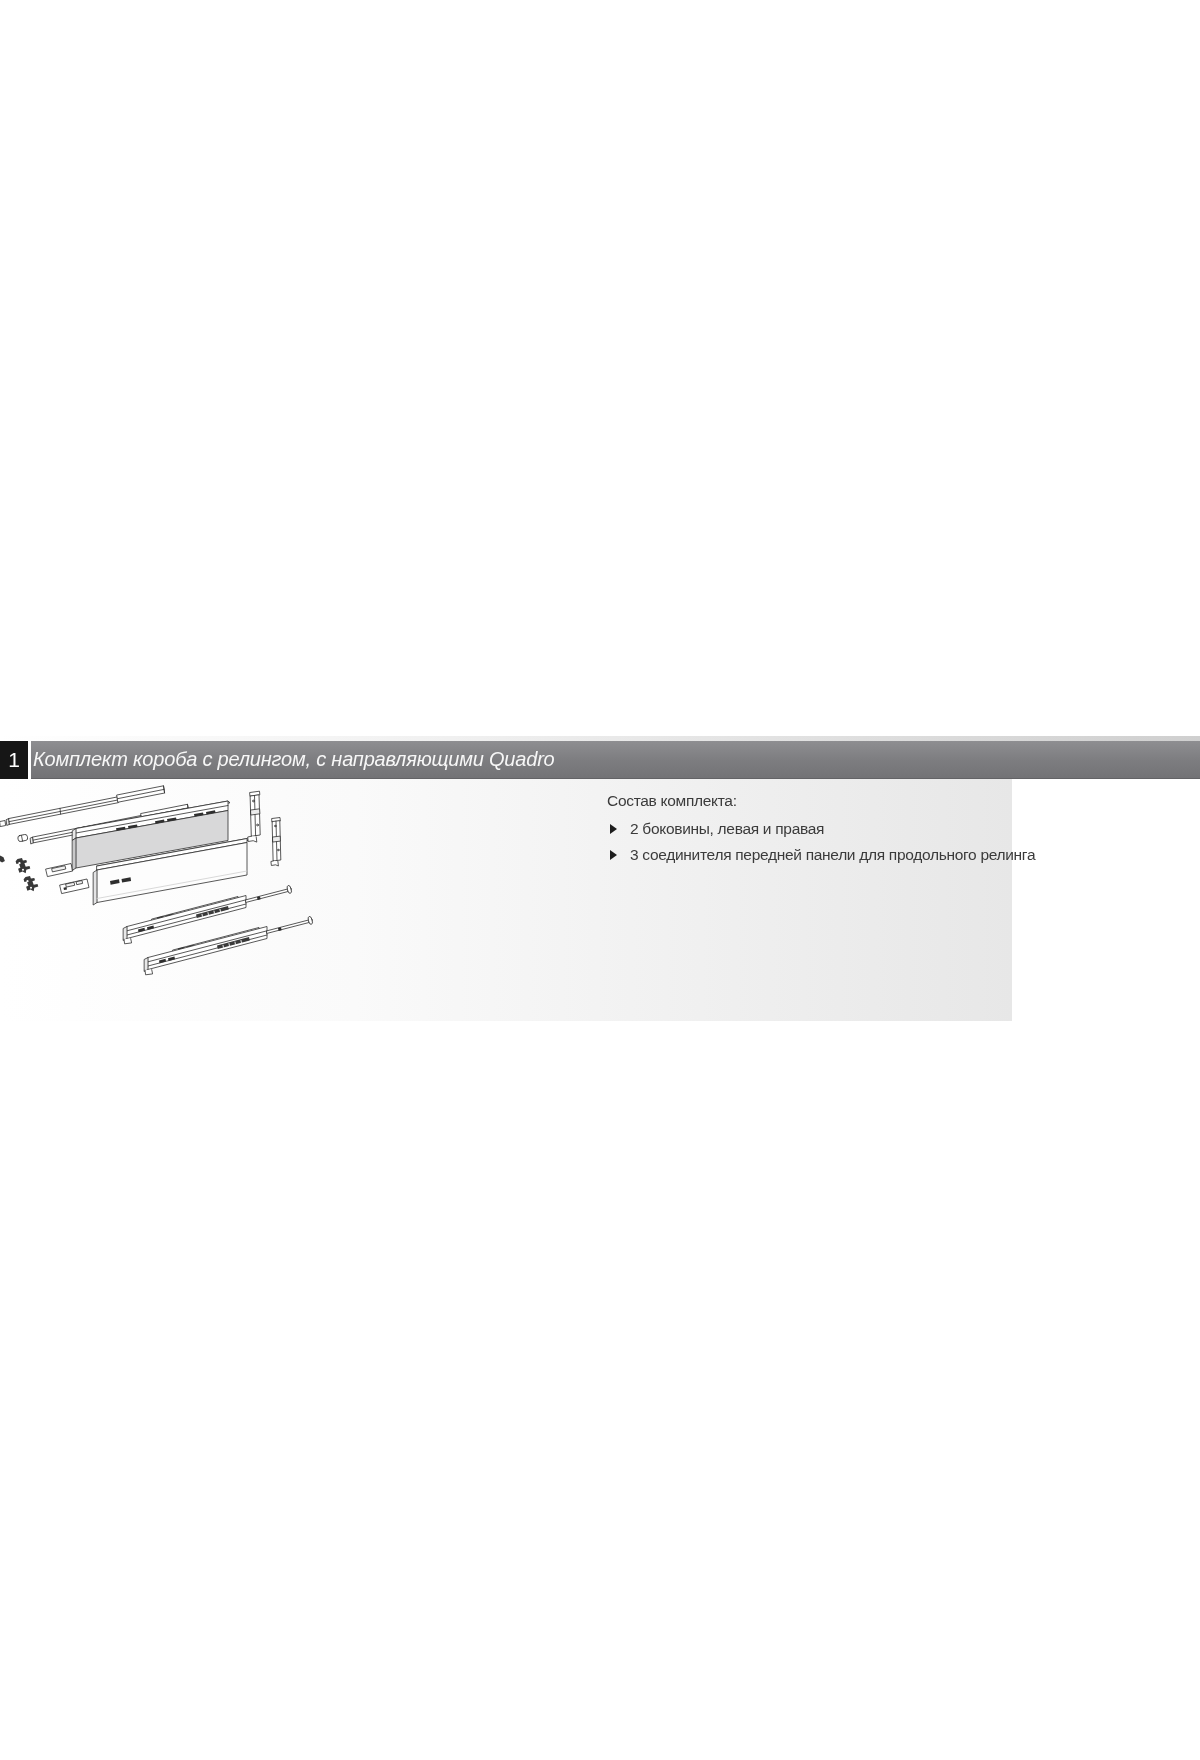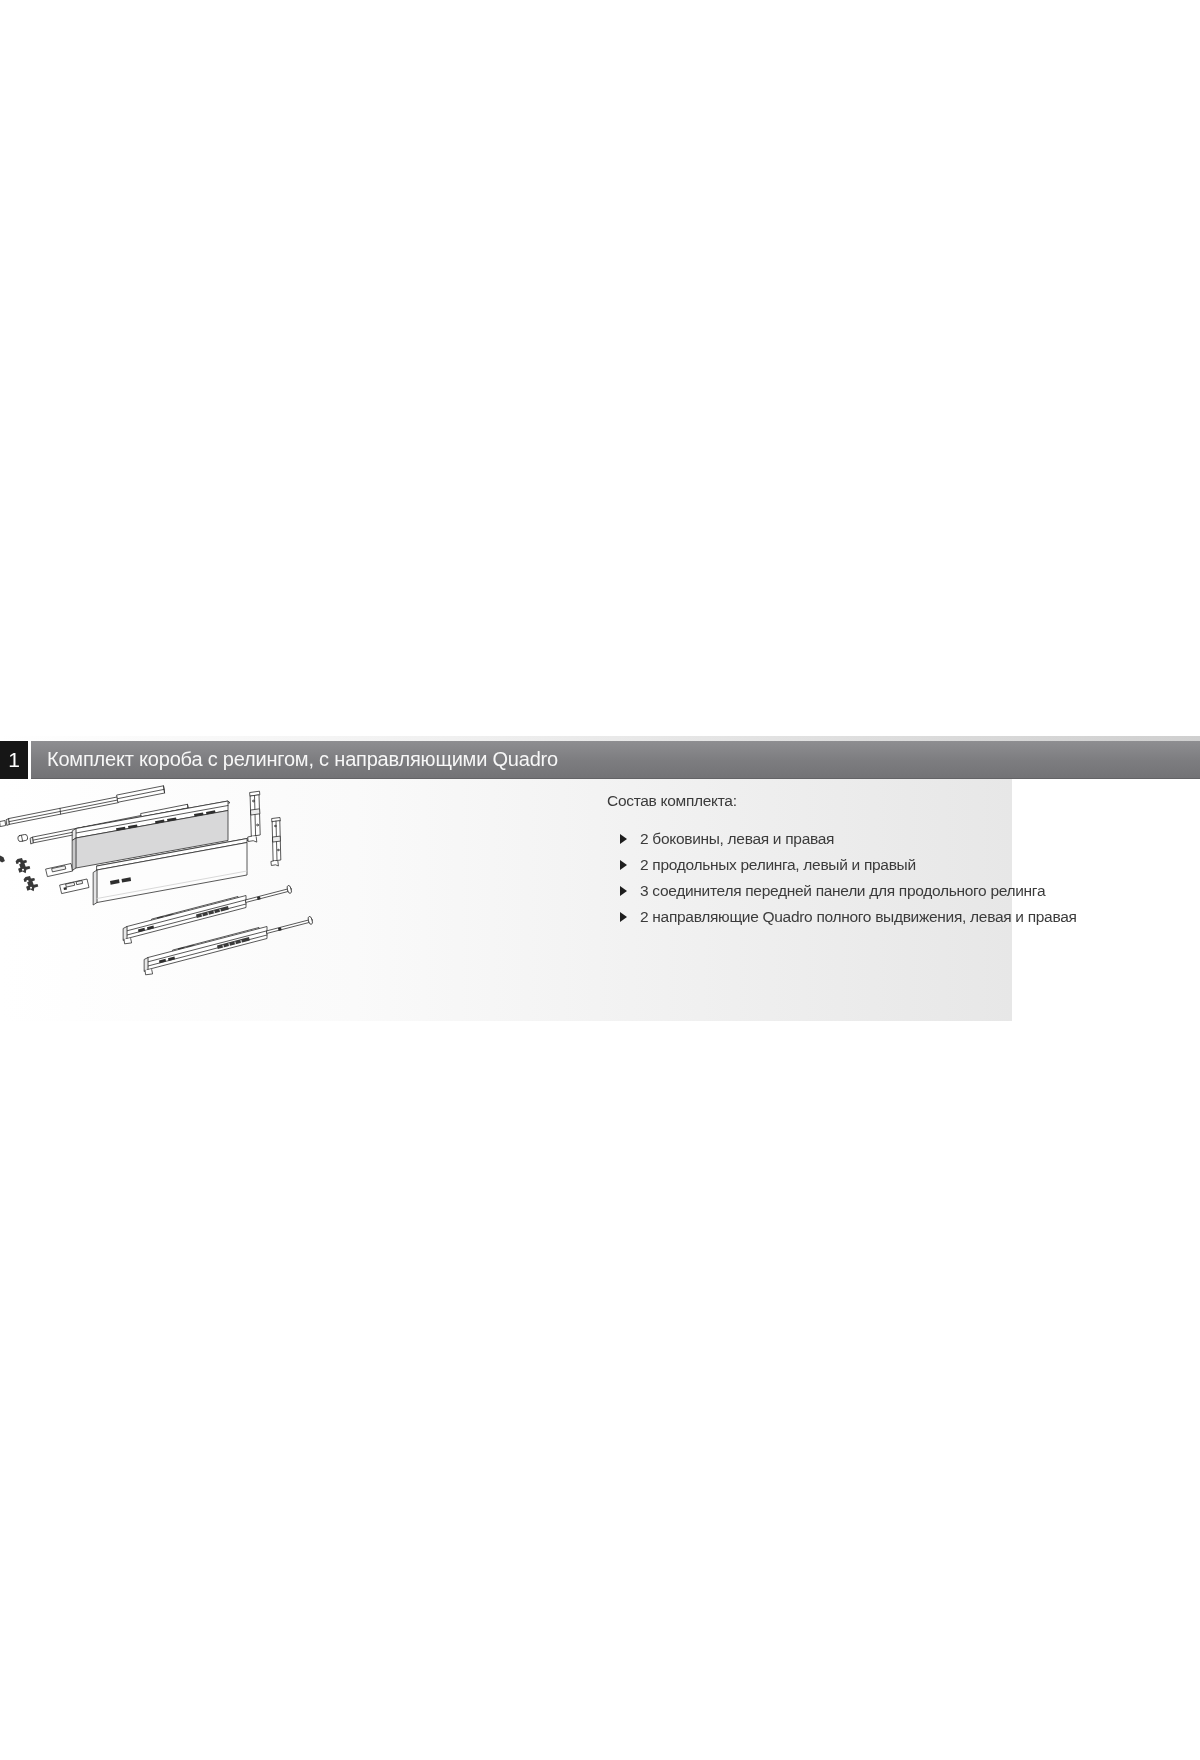--- a/index.html
+++ b/index.html
@@ -12,35 +12,35 @@
 
   
   .header-row{position:absolute;left:0;top:741px;width:1200px;height:38px;display:flex;}
   .num-box{width:28px;height:38px;background:#161616;color:#ffffff;
            display:flex;align-items:center;justify-content:center;
            font-size:21px;font-weight:400;}
   .title-bar{flex:1;margin-left:3px;height:38px;
              background:linear-gradient(180deg,#8e8e91 0%,#7c7c7f 55%,#737376 100%);
              border-bottom:1px solid #636366;box-sizing:border-box;
              display:flex;align-items:center;}
-  .title-bar span{color:#f7f7f7;font-size:20px;letter-spacing:-0.2px;padding-left:16px;
-                  white-space:nowrap;}
+  .title-bar span{color:#f7f7f7;font-size:20px;letter-spacing:-0.2px;padding-left:2px;
+                  white-space:nowrap;font-style:italic;}
 
   
   .content-band{position:absolute;left:0;top:779px;width:1012px;height:242px;
                 background:linear-gradient(to right,#ffffff 0%,#fafafa 35%,#e7e7e7 100%);}
 
   .drawing{position:absolute;left:0;top:1px;width:340px;height:205px;}
   .drawing svg{display:block;width:340px;height:205px;}
 
   
   .kit{position:absolute;left:607px;top:9px;width:560px;color:#3b3b3b;
        font-size:15.5px;letter-spacing:-0.3px;line-height:26px;}
   .kit-heading{white-space:nowrap;}
-  .kit ul{list-style:none;margin:12px;padding:0;}
+  .kit ul{list-style:none;margin:2px;padding:0;}
   .kit li{position:relative;padding-left:21px;white-space:nowrap;}
   .tri{position:absolute;left:1px;top:8px;width:0;height:0;
        border-left:7px solid #1e1e1e;border-top:5px solid transparent;
        border-bottom:5px solid transparent;}
   .line2{display:block;}
   .line2:empty{display:none;}
 </style>
 </head>
 <body>
 
@@ -180,27 +180,19 @@
 
     <div class="kit">
       <div class="kit-heading">Состав комплекта:</div>
       <ul>
         <li>
           <span class="tri"></span>
           <span>2 боковины, левая и правая</span>
         </li>
         <li>
           <span class="tri"></span>
-          <span>2 продольных релинга, левый и правый</span>
-        </li>
-        <li>
-          <span class="tri"></span>
           <span>3 соединителя передней панели для продольного релинга</span>
-        </li>
-        <li>
-          <span class="tri"></span>
-          <span>2 направляющие Quadro полного выдвижения, левая и правая</span>
         </li>
       </ul>
     </div>
 
   </div>
 </div>
 
 </body></html>

